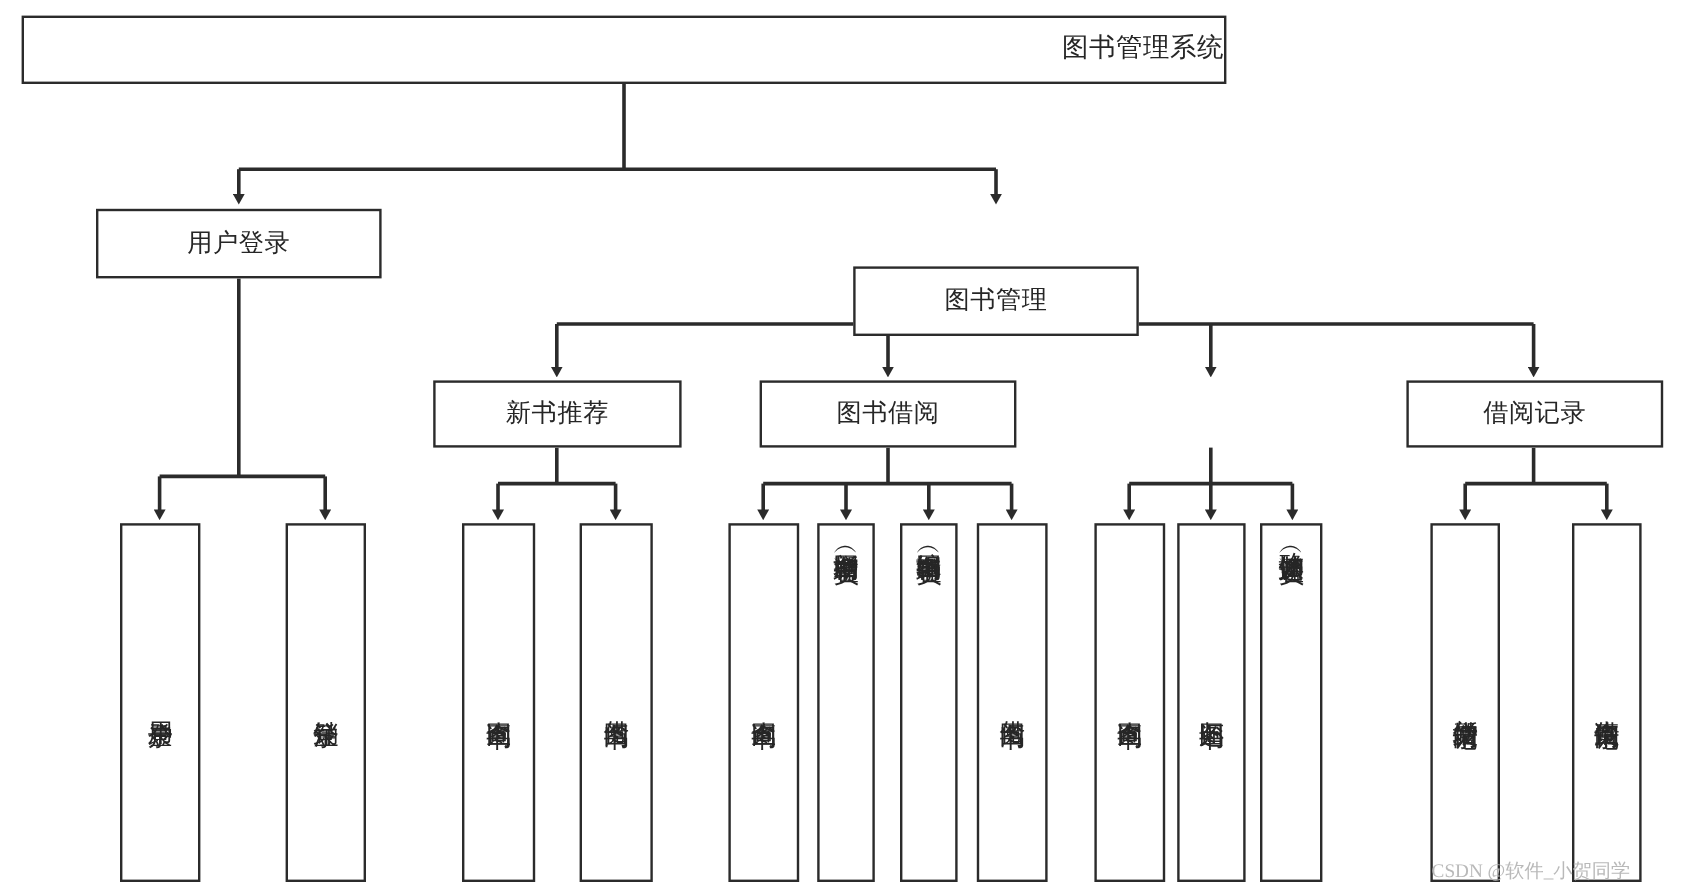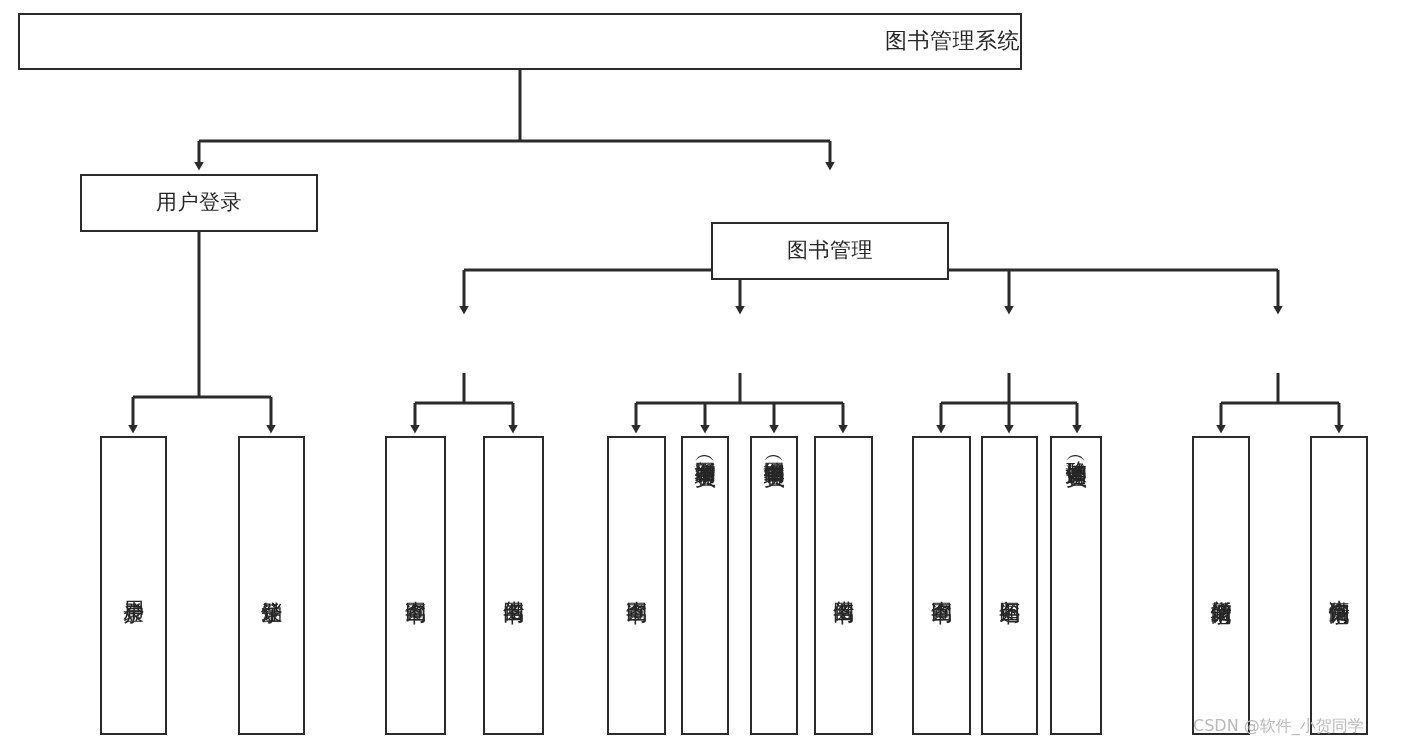--- a/index.html
+++ b/index.html
@@ -138,23 +138,32 @@
   </div>
 
   <div class="node horiz" style="left:80px; top:174px; width:238px; height:58px;">
     <span class="node-label">用户登录</span>
   </div>
 
   <div class="node horiz" style="left:711px; top:174px; width:238px; height:58px;margin-top:48px;">
     <span class="node-label">图书管理</span>
   </div>
 
-
-
-
+  <div class="node horiz" style="left:361px; top:317px; width:207px; height:56px;">
+    <span class="node-label">新书推荐</span>
+  </div>
+
+  <div class="node horiz" style="left:633px; top:317px; width:214px; height:56px;">
+    <span class="node-label">图书借阅</span>
+  </div>
+
+
+  <div class="node horiz" style="left:1172px; top:317px; width:214px; height:56px;">
+    <span class="node-label">借阅记录</span>
+  </div>
 
   <div class="node vert center-text" style="left:100px; top:436px; width:67px; height:299px;">
     <span class="node-label">用户登录</span>
   </div>
 
   <div class="node vert center-text" style="left:238px; top:436px; width:67px; height:299px;">
     <span class="node-label">注销登录</span>
   </div>
 
   <div class="node vert center-text" style="left:385px; top:436px; width:61px; height:299px;">
@@ -194,15 +203,15 @@
   </div>
 
   <div class="node vert center-text" style="left:1192px; top:436px; width:58px; height:299px;">
     <span class="node-label">新增借阅记录</span>
   </div>
 
   <div class="node vert center-text" style="left:1310px; top:436px; width:58px; height:299px;">
     <span class="node-label">查询借阅记录</span>
   </div>
 
-  <div class="watermark" style="left:1193px; top:716px;">CSDN @软件_小贺同学</div>
+  <div class="watermark" style="left:1193px; top:716px;font-family:Liberation Serif, serif;">CSDN @软件_小贺同学</div>
 
 </div>
 
 </body></html>

